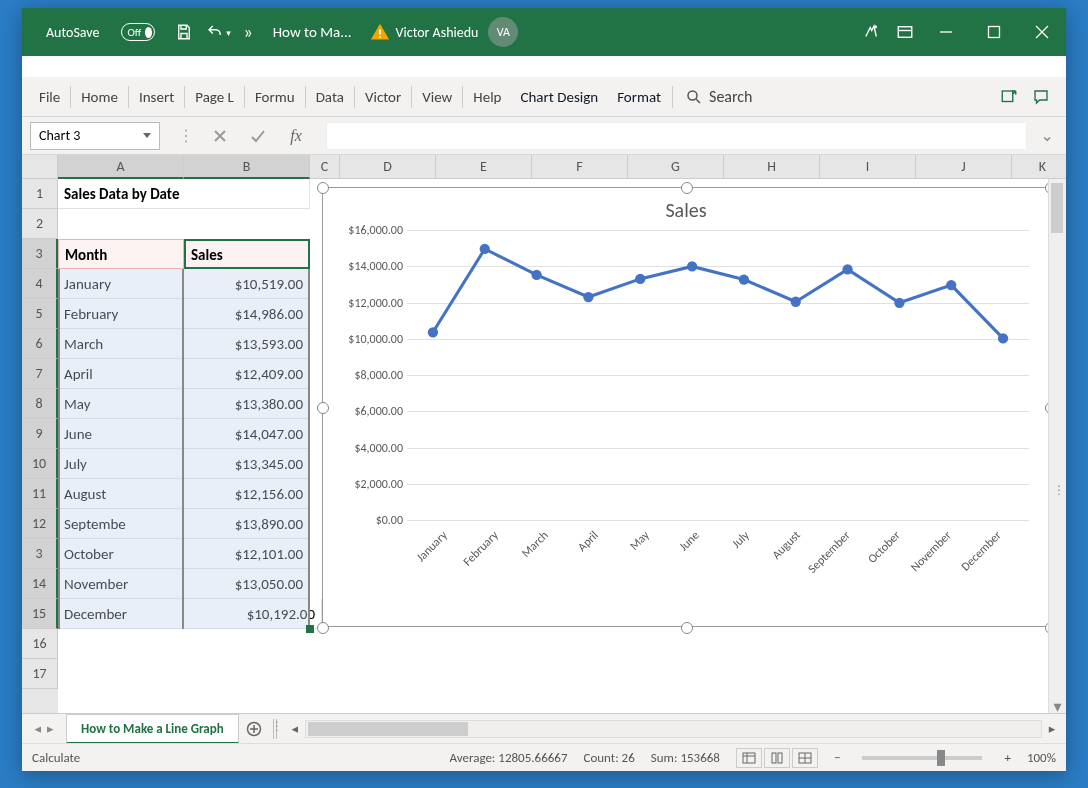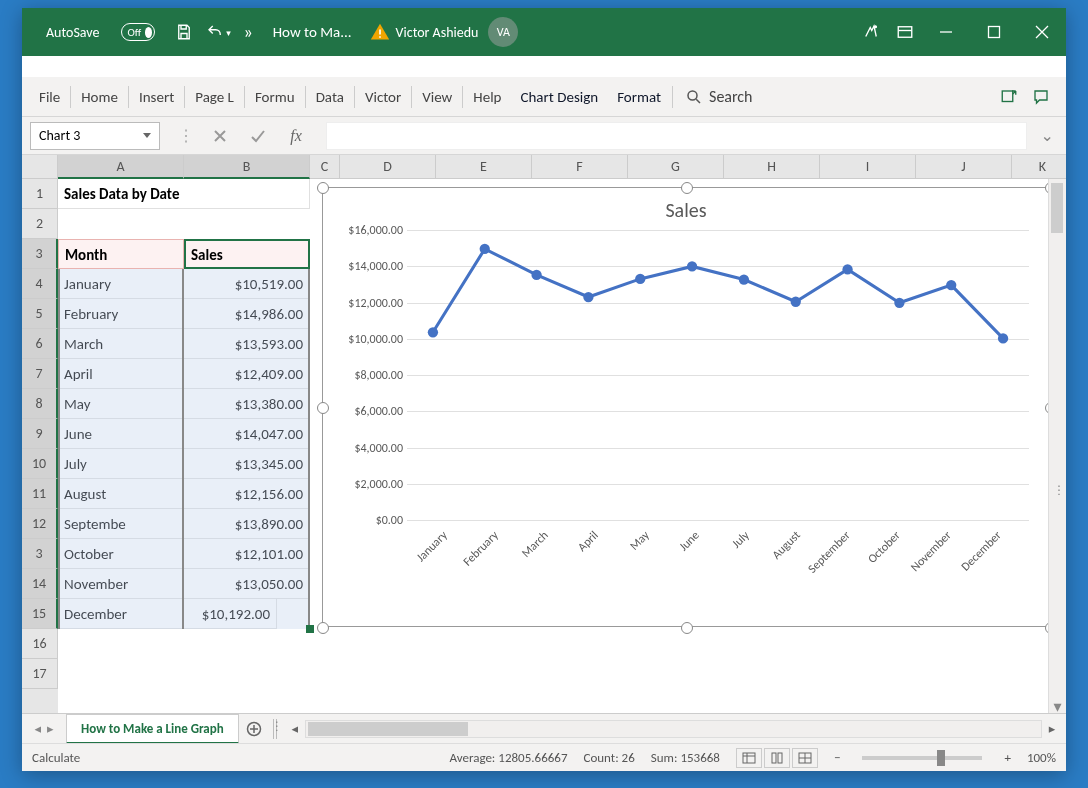--- a/index.html
+++ b/index.html
@@ -285,21 +285,21 @@
             <div class="cell right" style="left: 126px; top: 270px; width: 126px; height: 30px;">$13,345.00</div>
             <div class="cell" style="left: 0px; top: 300px; width: 126px; height: 30px;">August</div>
             <div class="cell right" style="left: 126px; top: 300px; width: 126px; height: 30px;">$12,156.00</div>
             <div class="cell" style="left: 0px; top: 330px; width: 126px; height: 30px;">Septembe</div>
             <div class="cell right" style="left: 126px; top: 330px; width: 126px; height: 30px;">$13,890.00</div>
             <div class="cell" style="left: 0px; top: 360px; width: 126px; height: 30px;">October</div>
             <div class="cell right" style="left: 126px; top: 360px; width: 126px; height: 30px;">$12,101.00</div>
             <div class="cell" style="left: 0px; top: 390px; width: 126px; height: 30px;">November</div>
             <div class="cell right" style="left: 126px; top: 390px; width: 126px; height: 30px;">$13,050.00</div>
             <div class="cell" style="left: 0px; top: 420px; width: 126px; height: 30px;">December</div>
-            <div class="cell right" style="left: 114px; top: 420px; width: 105px; height: 30px;">$10,192.00</div>
+            <div class="cell right" style="left: 126px; top: 420px; width: 138px; height: 30px;">$10,192.00</div>
             <div class="sel-A" style="left: 0px; top: 90px; width: 126px; height: 360px;"></div>
             <div class="sel-A" style="left: 126px; top: 90px; width: 126px; height: 360px; border-left: none;"></div>
             <div class="sel-rect" style="left: 126px; top: 60px; width: 126px; height: 30px;"></div>
             <div class="sel-handle" style="left: 248px; top: 446px;"></div>
             <div class="chart-obj" style="left: 264px; top: 8px; width: 728px; height: 440px;">
               <div class="chandle" style="left: -6px; top: -6px;"></div>
               <div class="chandle" style="left: 358px; top: -6px;"></div>
               <div class="chandle" style="left: 722px; top: -6px;"></div>
               <div class="chandle" style="left: -6px; top: 214px;"></div>
               <div class="chandle" style="left: 722px; top: 214px;"></div>

